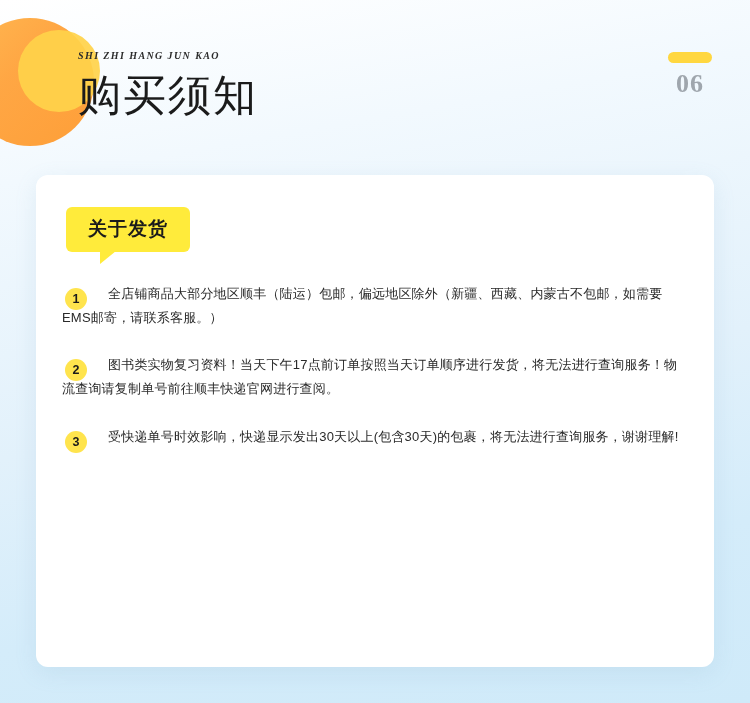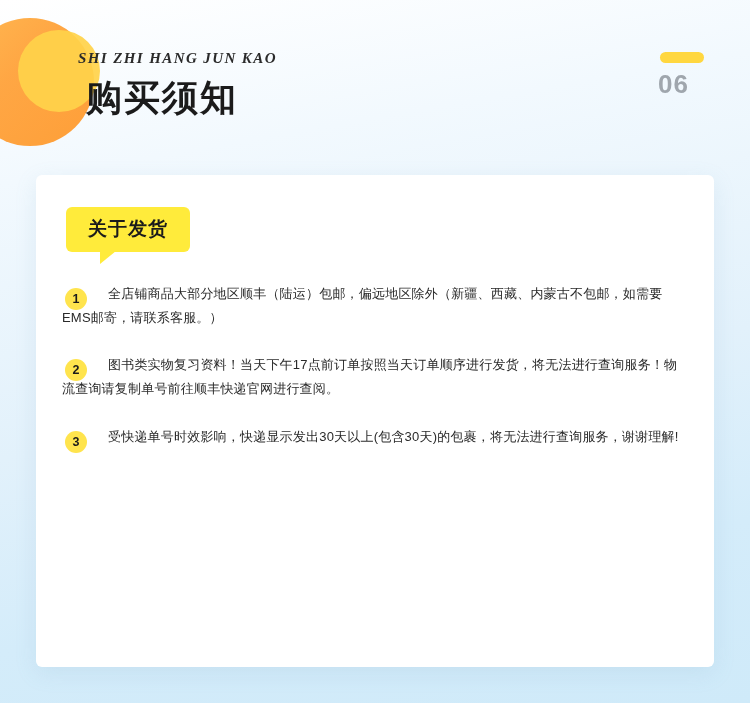--- a/index.html
+++ b/index.html
@@ -51,38 +51,40 @@
   }
   .header-text {
     position: absolute;
     left: 78px;
     top: 50px;
   }
   .subtitle-en {
     font-family: "Liberation Serif", serif;
     font-style: italic;
     font-weight: bold;
-    font-size: 15px;
+    font-size: 10px;
     letter-spacing: 1.4px;
     color: #2b2b2b;
     margin: 0 0 10px 0;
   }
   .title-cn {
-    font-size: 36px;
-    font-weight: bold;
+    font-size: 43px;
+    font-weight: normal;
     letter-spacing: 2px;
     color: #1b1b1b;
-    margin: 8px;
+    margin: 0;
     line-height: 1.15;
   }
   .page-num-wrap {
     position: absolute;
-    right: 44px;
+    right: 36px;
     top: 52px;
+    text-align: center;
     width: 48px;
+    font-family: Liberation Serif, serif;
   }
   .page-num-bar {
     width: 44px;
     height: 11px;
     border-radius: 6px;
     background: #ffd740;
     margin: 0 auto 8px auto;
   }
   .page-num {
     font-size: 26px;
@@ -93,21 +95,21 @@
   }
 
   
   .card {
     position: absolute;
     left: 36px;
     top: 175px;
     width: 678px;
     height: 492px;
     background: #ffffff;
-    border-radius: 6px;
+    border-radius: 12px;
     box-shadow: 0 6px 22px rgba(120, 160, 190, 0.14);
   }
   .badge {
     position: relative;
     display: inline-block;
     margin: 32px 0 0 30px;
     padding: 9px 22px 10px 22px;
     background: #ffeb3b;
     border-radius: 6px;
     font-size: 19px;

